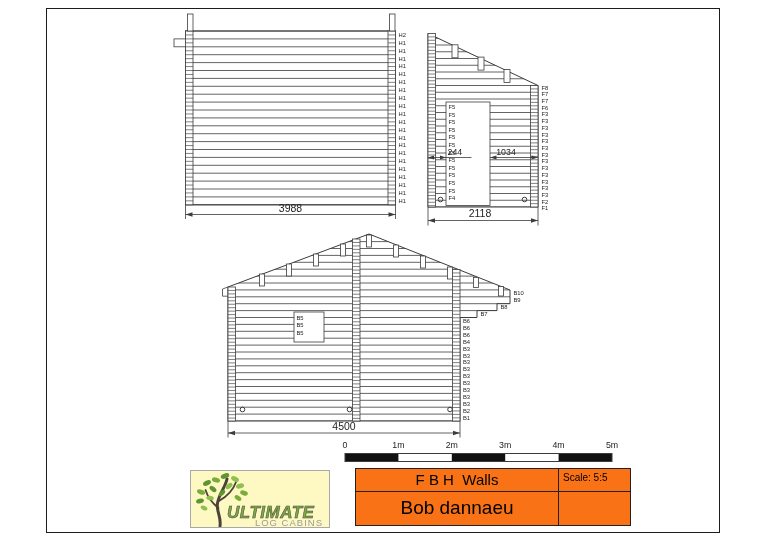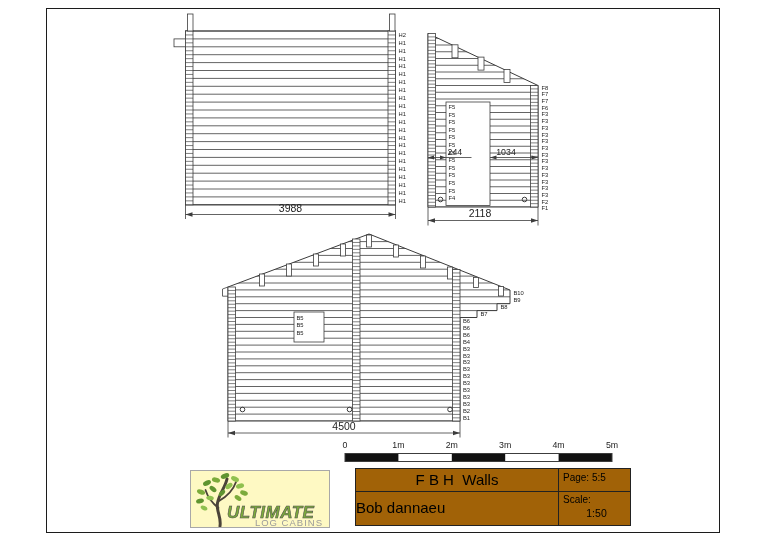--- a/index.html
+++ b/index.html
@@ -21,26 +21,26 @@
   #logo-box{position:absolute;left:190px;top:470px;width:140px;height:58px;
         border:1px solid #a8a8a8;box-sizing:border-box;background:#fef9c3;}
   .trunk{fill:none;stroke:var(--trunk);stroke-width:3;stroke-linecap:round;}
   .t2{stroke-width:1.8;}
   .l1{fill:var(--leafdark);} .l2{fill:var(--leaflight);} .l3{fill:var(--green);}
   .brand{font:italic bold 17px "Liberation Sans",sans-serif;fill:var(--green);
         stroke:#4c4c4c;stroke-width:.55;letter-spacing:.5px;}
   .brandsub{font:9.5px "Liberation Sans",sans-serif;fill:var(--lgray);letter-spacing:1px;}
   
   #title-block{position:absolute;left:355px;top:468px;width:276px;height:58px;
-        border:1.5px solid #222;box-sizing:border-box;background:#a16207;
+        border:1.5px solid #222;box-sizing:border-box;background:#f97316;
         display:grid;grid-template-columns:203px 1fr;grid-template-rows:23px 1fr;}
   #title-block .c1{border-right:1.5px solid #222;border-bottom:1.5px solid #222;
         text-align:center;font-size:15px;line-height:22px;white-space:pre;}
   #title-block .c2{border-bottom:1.5px solid #222;font-size:10px;padding:3px 0 0 4px;}
-  #title-block .c3{border-right:1.5px solid #222;font-size:15px;
+  #title-block .c3{border-right:1.5px solid #222;text-align:center;font-size:19px;
         line-height:31px;}
   #title-block .c4{font-size:10px;padding:2px 0 0 4px;}
   #title-block .scale-val{text-align:center;font-size:10.5px;padding-top:2px;}
 </style>
 </head>
 <body>
 
 <div id="page">
   <div id="sheet-border"></div>
 
@@ -662,20 +662,16 @@
         <ellipse class="l1" cx="31" cy="22" rx="3.8" ry="2.2" transform="rotate(-45 31 22)"></ellipse>
         <ellipse class="l2" cx="13" cy="37" rx="3.6" ry="2.1" transform="rotate(25 13 37)"></ellipse>
       </g>
       <text class="brand" x="36" y="47">ULTIMATE</text>
       <text class="brandsub" x="132" y="55" text-anchor="end">LOG CABINS</text>
     </svg>
   </div>
 
   <div id="title-block">
     <div class="c1">F B H  Walls</div>
-    <div class="c2">Page: 5:5</div>
+    <div class="c2">Scale: 5:5</div>
     <div class="c3">Bob dannaeu</div>
-    <div class="c4">
-      <div>Scale:</div>
-      <div class="scale-val">1:50</div>
-    </div>
   </div>
 </div>
 
 </body></html>

